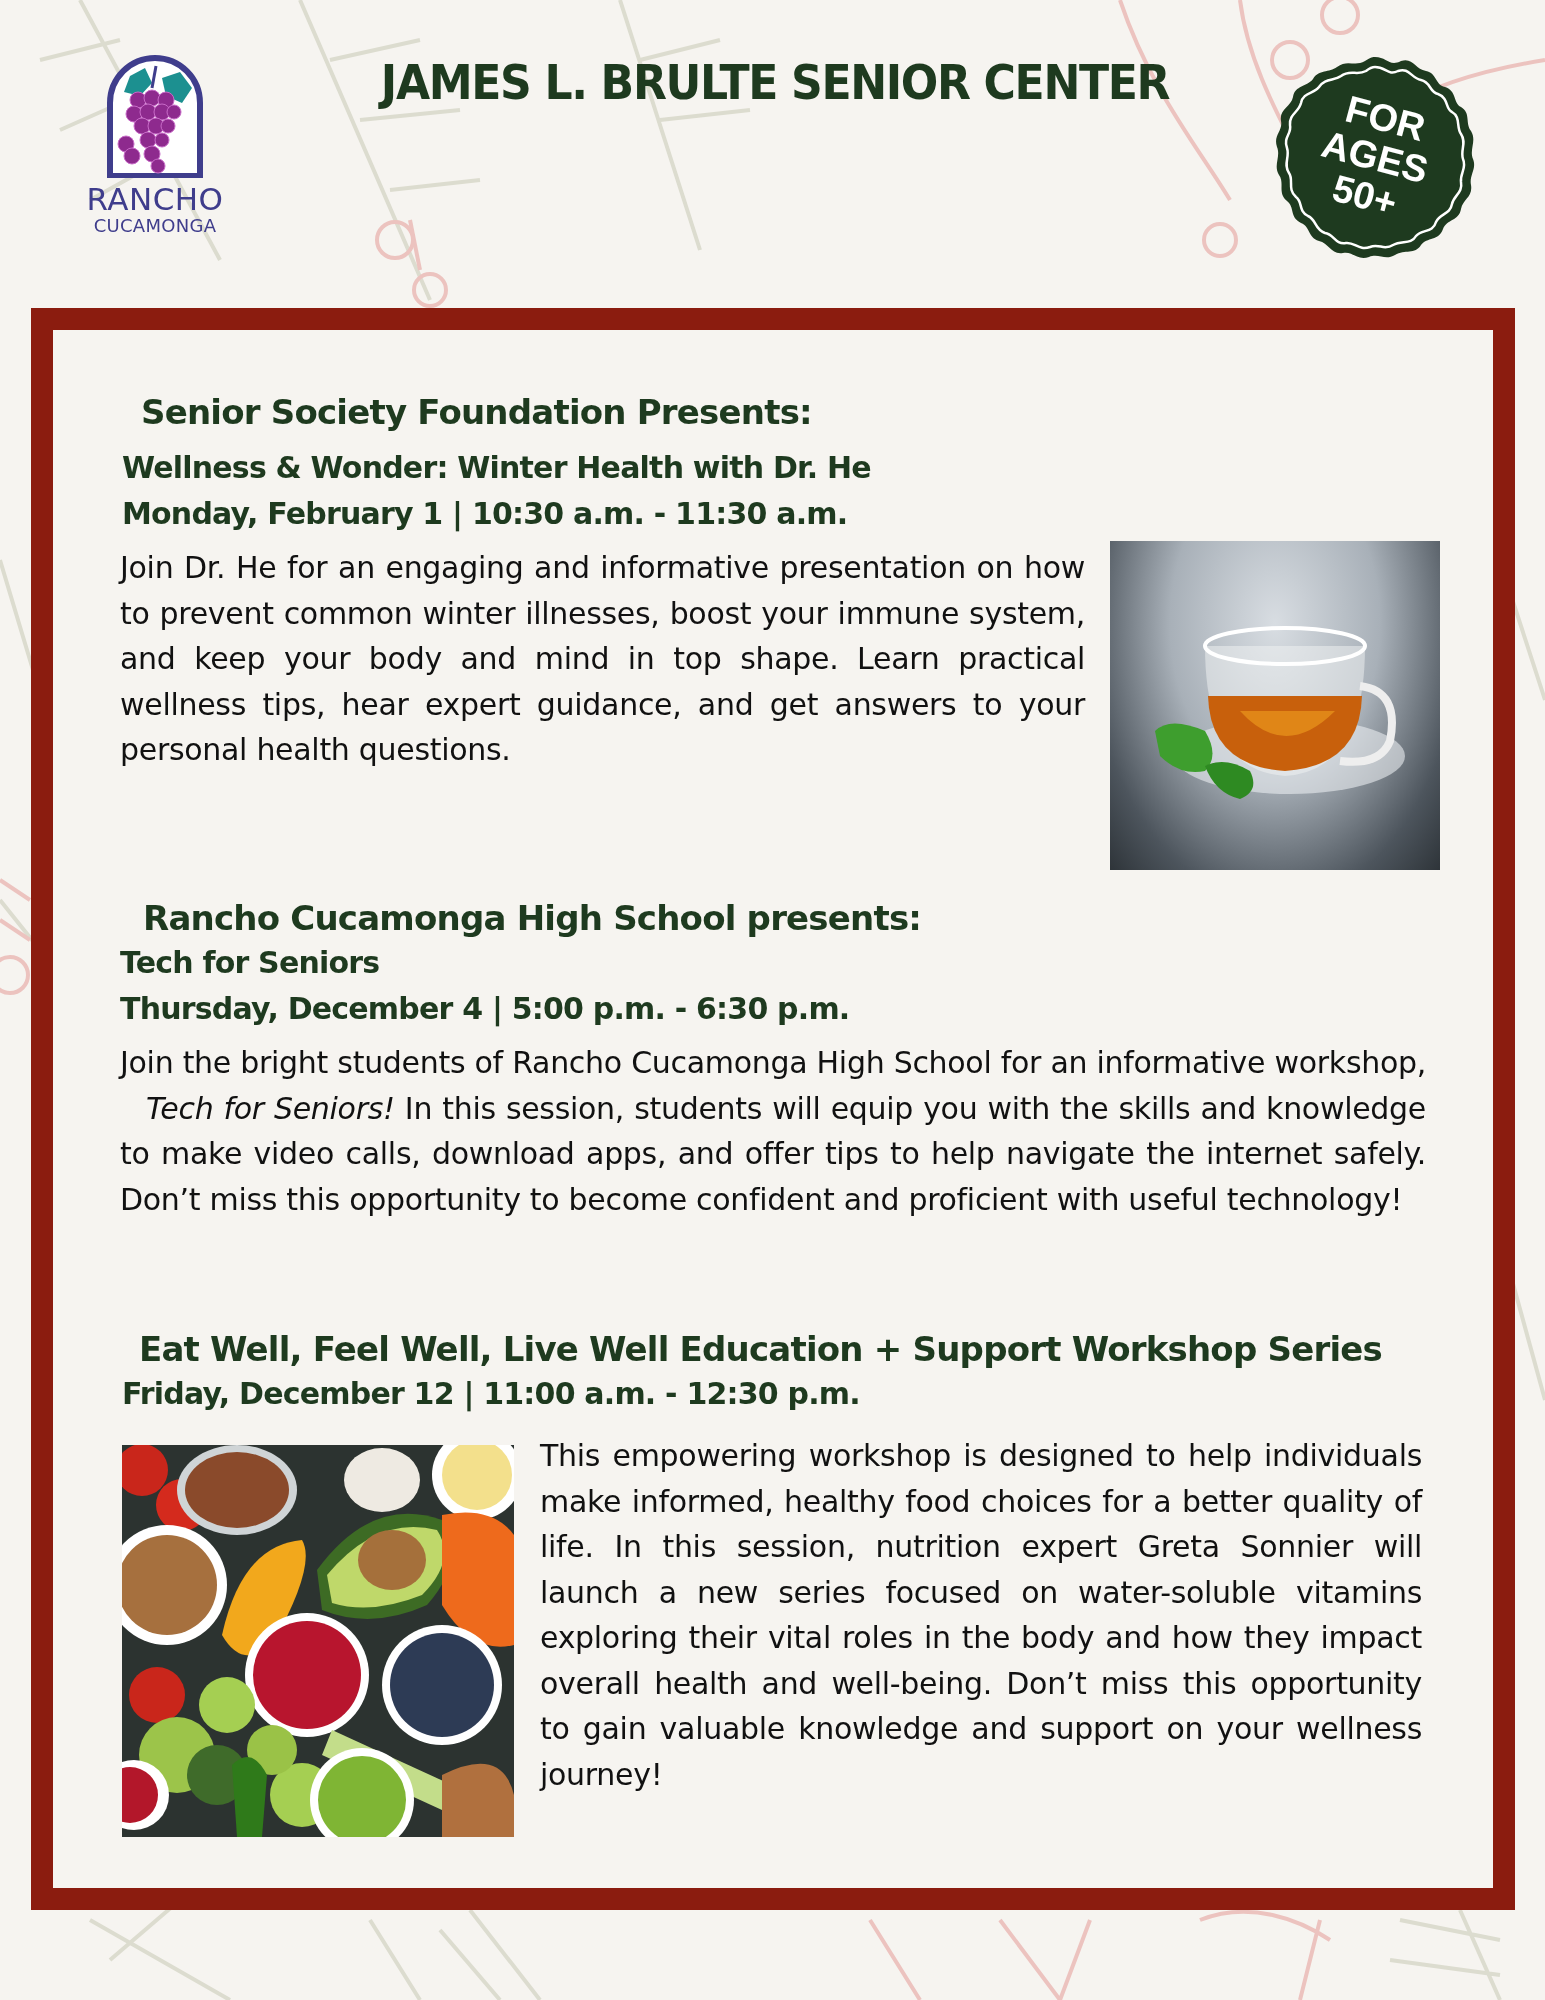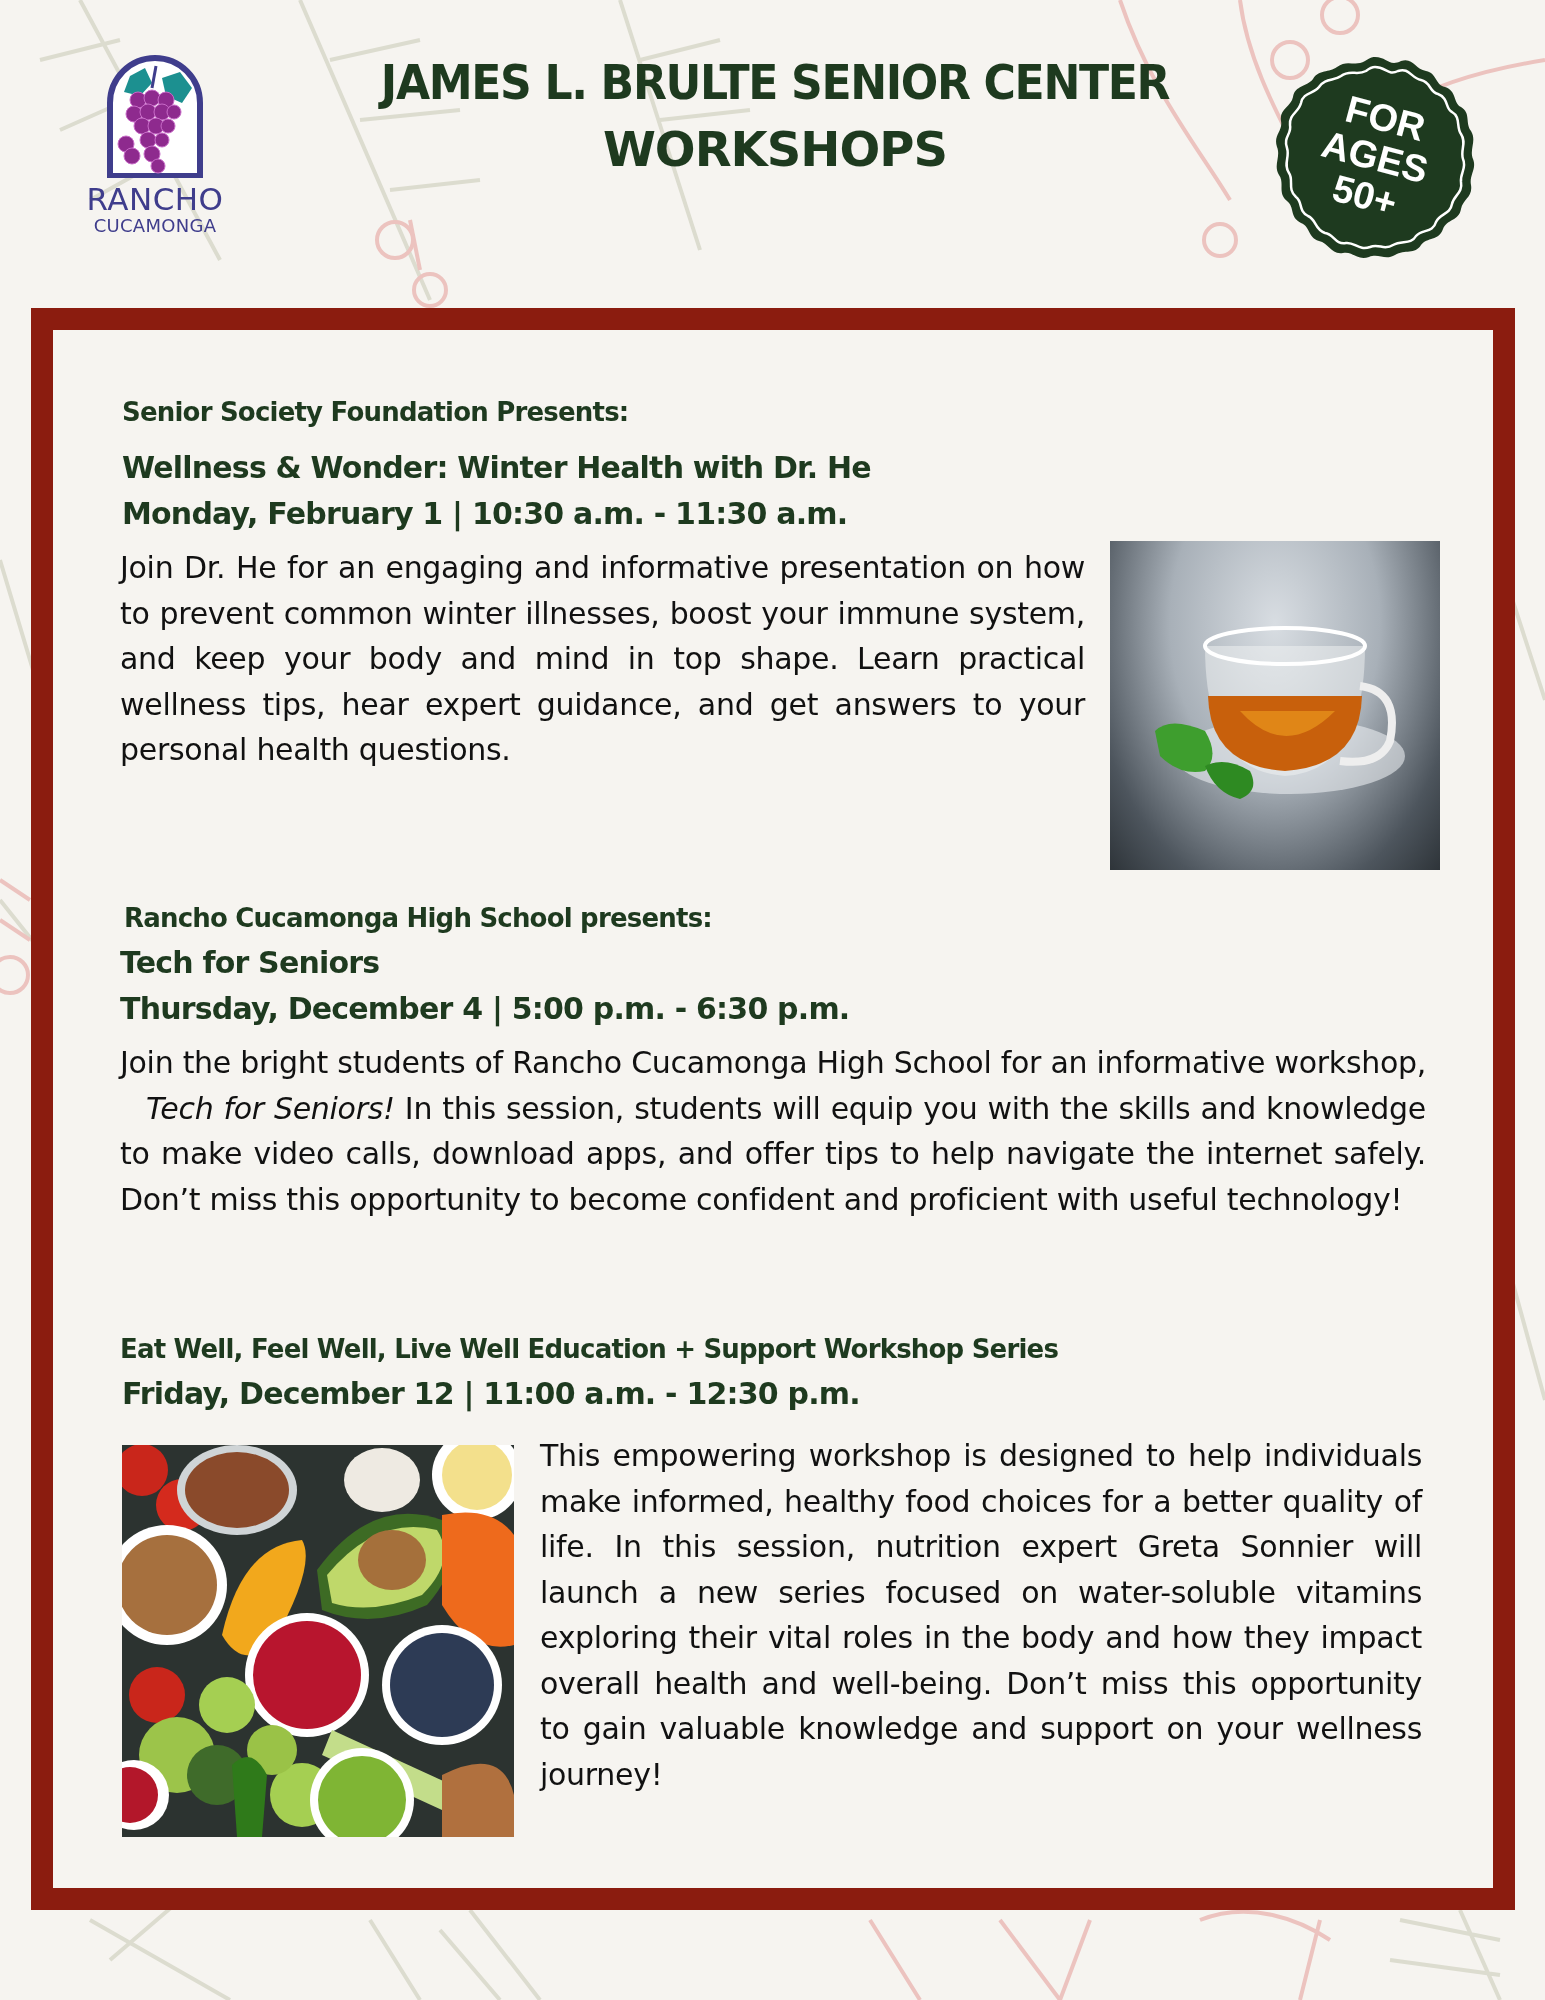--- a/index.html
+++ b/index.html
@@ -14,21 +14,21 @@
     .logo .l1 { font-family: "DejaVu Sans", sans-serif; color: #3f3d8c; font-size: 31px; letter-spacing: 0.5px; line-height: 34px; margin-top: 4px; }
     .logo .l2 { font-family: "DejaVu Sans", sans-serif; color: #3f3d8c; font-size: 18px; letter-spacing: 0.3px; line-height: 20px; }
     .header { position: absolute; left: 300px; width: 950px; top: 48px; z-index: 2; text-align: center; color: #1e3a1f; font-family: "DejaVu Sans", sans-serif; font-weight: bold; }
     .header .h1 { font-size: 48px; line-height: 68px; letter-spacing: -1.5px; transform: scaleX(0.92); }
     .header .h2 { font-size: 68px; line-height: 84px; letter-spacing: -1px; }
     .header .h3 { font-size: 48px; line-height: 66px; letter-spacing: -1px; }
     .badge { position: absolute; left: 1270px; top: 52px; width: 210px; height: 210px; z-index: 2; }
     .badge .txt { position: absolute; left: 0; top: 0; width: 100%; height: 100%; display: flex; flex-direction: column; align-items: center; justify-content: center; transform: rotate(15deg); color: #fff; font-family: "Liberation Sans", sans-serif; font-weight: bold; font-size: 38px; line-height: 40px; }
     .frame { position: absolute; left: 31px; top: 308px; width: 1440px; height: 1558px; border: 22px solid #8b1c0f; background: #f6f4f0; z-index: 1; }
     .sec { position: absolute; z-index: 3; color: #1e3a1f; font-family: "DejaVu Sans", sans-serif; font-weight: bold; }
-    .t-big { font-size: 26px; letter-spacing: -0.8px; line-height: 44px; white-space: nowrap; }
+    .t-big { font-size: 34px; letter-spacing: -0.8px; line-height: 44px; white-space: nowrap; margin-left: 19px; }
     .t-mid { font-size: 30px; letter-spacing: -0.8px; line-height: 44px; white-space: nowrap; }
     .body-text { position: absolute; z-index: 3; color: #111; font-family: "DejaVu Sans", sans-serif; font-size: 30px; line-height: 45.5px; text-align: justify; letter-spacing: -0.3px; }
     .body-text em { font-style: italic; margin-left: 26px; }
     .last-line { text-align: left; display: block; }
     .photo { position: absolute; z-index: 3; overflow: hidden; }
   </style>
 </head>
 <body>
 
 <svg class="bg-pattern" width="1545" height="2000" viewBox="0 0 1545 2000">
@@ -81,21 +81,20 @@
       <circle cx="52" cy="106" r="8"></circle>
         <circle cx="58" cy="118" r="7"></circle>
     </g>
   </svg>
   <div class="l1">RANCHO</div>
   <div class="l2">CUCAMONGA</div>
 </div>
 
 <div class="header">
   <div class="h1">JAMES L. BRULTE SENIOR CENTER</div>
-  <div class="h3">WORKSHOPS</div>
 </div>
 
 <div class="badge">
   <svg width="210" height="210" viewBox="0 0 210 210">
     <g transform="translate(105 105)">
       <path fill="#1e3a1f" d="M0,-100 C12,-100 14,-90 26,-96 C38,-100 40,-88 51,-86 C62,-84 60,-72 70,-70 C82,-66 78,-54 86,-50 C96,-44 90,-34 96,-26 C102,-16 94,-8 98,2 C102,12 94,18 96,28 C98,40 88,42 86,52 C84,64 72,62 68,72 C64,84 52,80 46,88 C40,98 30,92 20,98 C10,104 4,96 -6,100 C-18,104 -22,94 -32,96 C-44,98 -46,86 -56,84 C-68,80 -64,70 -74,66 C-86,60 -80,50 -88,44 C-98,36 -90,26 -96,18 C-102,8 -94,0 -98,-10 C-102,-22 -92,-26 -94,-36 C-96,-48 -84,-50 -82,-60 C-80,-72 -68,-70 -62,-78 C-56,-88 -46,-84 -38,-90 C-28,-98 -20,-90 -10,-96 C-4,-100 -2,-100 0,-100 Z"></path>
       <path fill="none" stroke="#ffffff" stroke-width="2.5" d="M0,-90 C11,-90 13,-81 23,-86 C34,-90 36,-79 46,-77 C56,-75 54,-65 63,-63 C74,-59 70,-48 77,-45 C86,-40 81,-30 86,-23 C92,-14 85,-7 88,2 C92,11 85,16 86,25 C88,36 79,38 77,47 C75,58 65,56 61,65 C58,76 47,72 41,79 C36,88 27,83 18,88 C9,94 4,86 -5,90 C-16,94 -20,85 -29,86 C-40,88 -41,77 -50,76 C-61,72 -58,63 -67,59 C-77,54 -72,45 -79,40 C-88,32 -81,23 -86,16 C-92,7 -85,0 -88,-9 C-92,-20 -83,-23 -85,-32 C-86,-43 -76,-45 -74,-54 C-72,-65 -61,-63 -56,-70 C-50,-79 -41,-76 -34,-81 C-25,-88 -18,-81 -9,-86 C-4,-90 -2,-90 0,-90 Z"></path>
     </g>
   </svg>
   <div class="txt">

